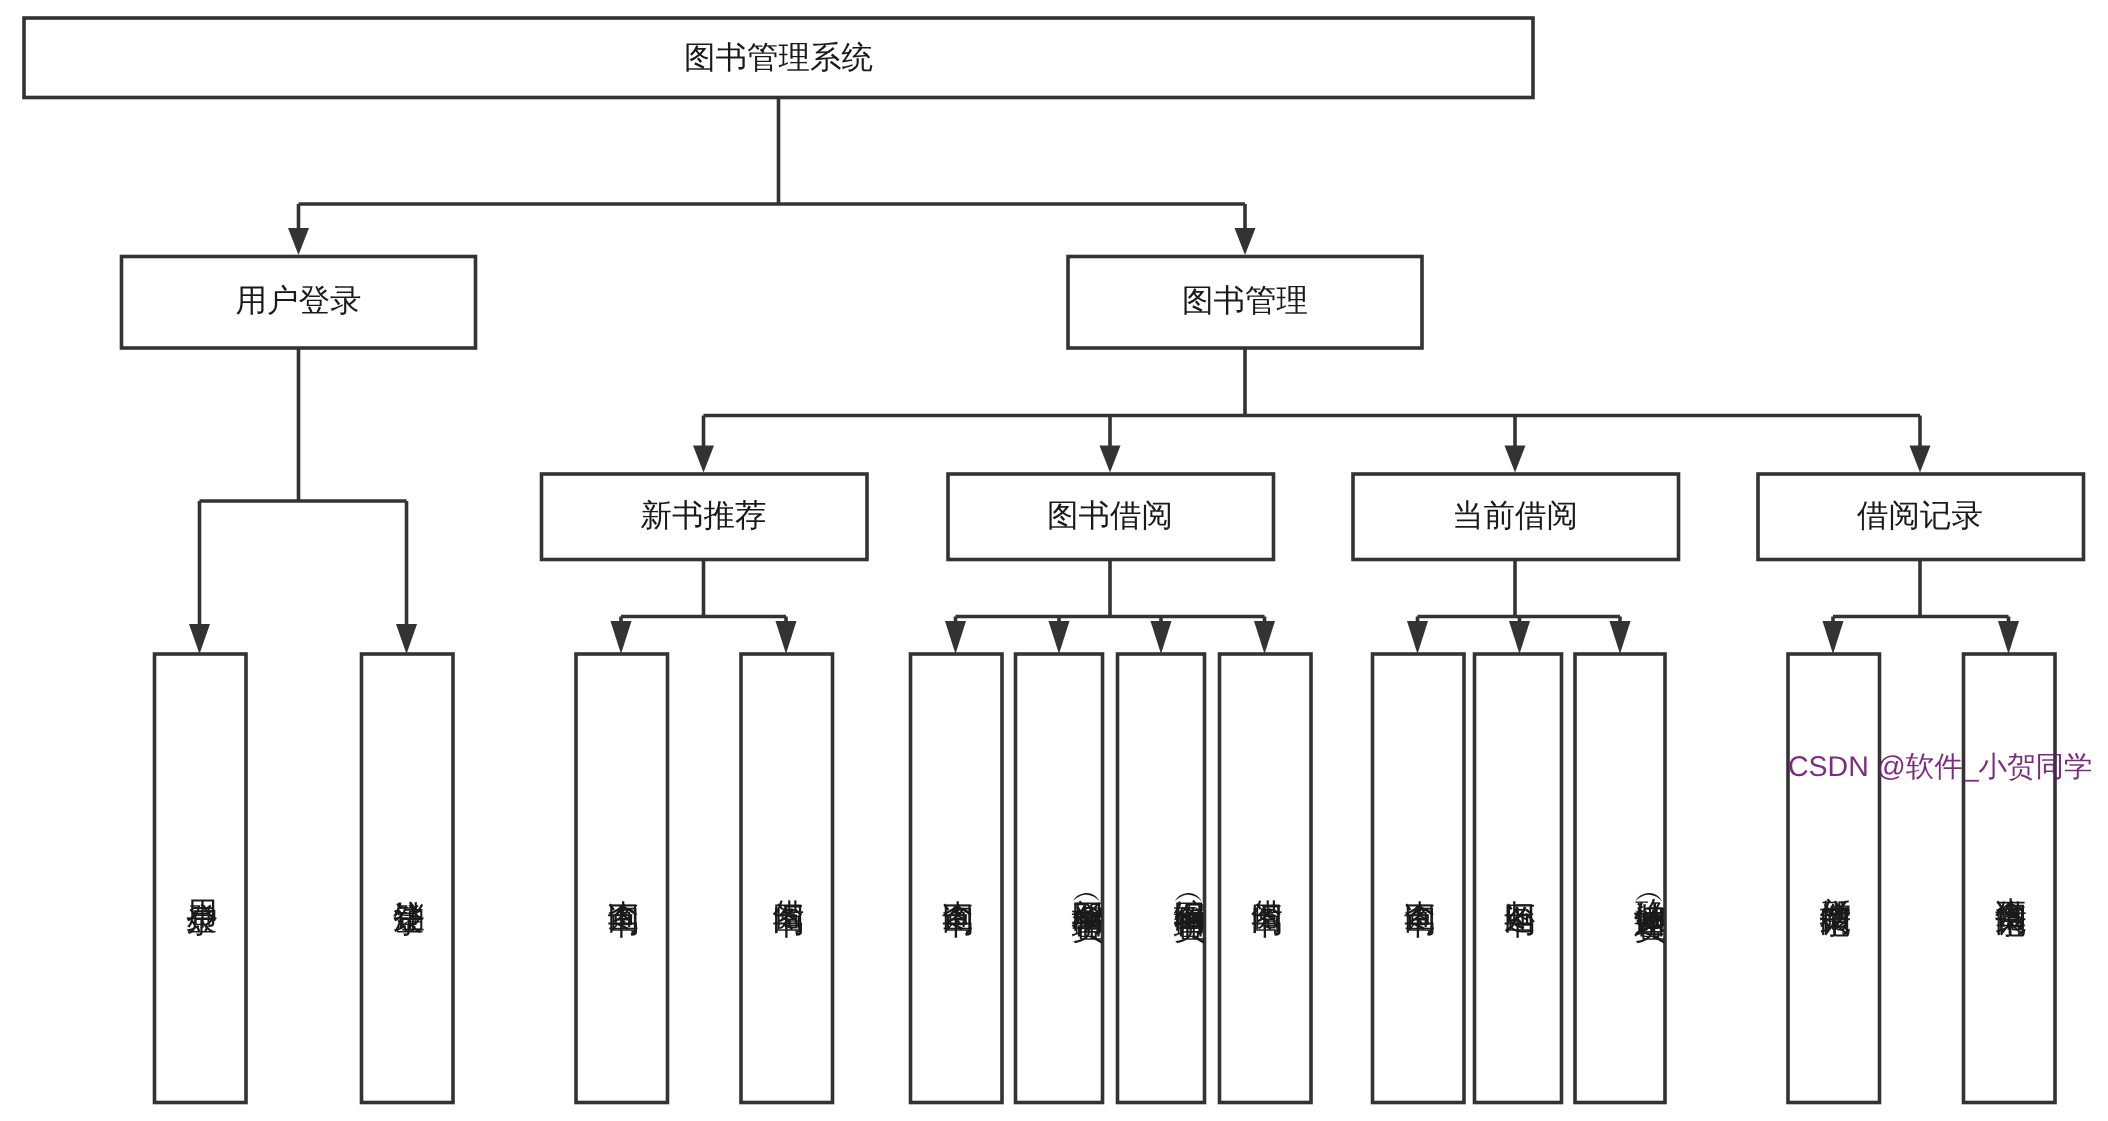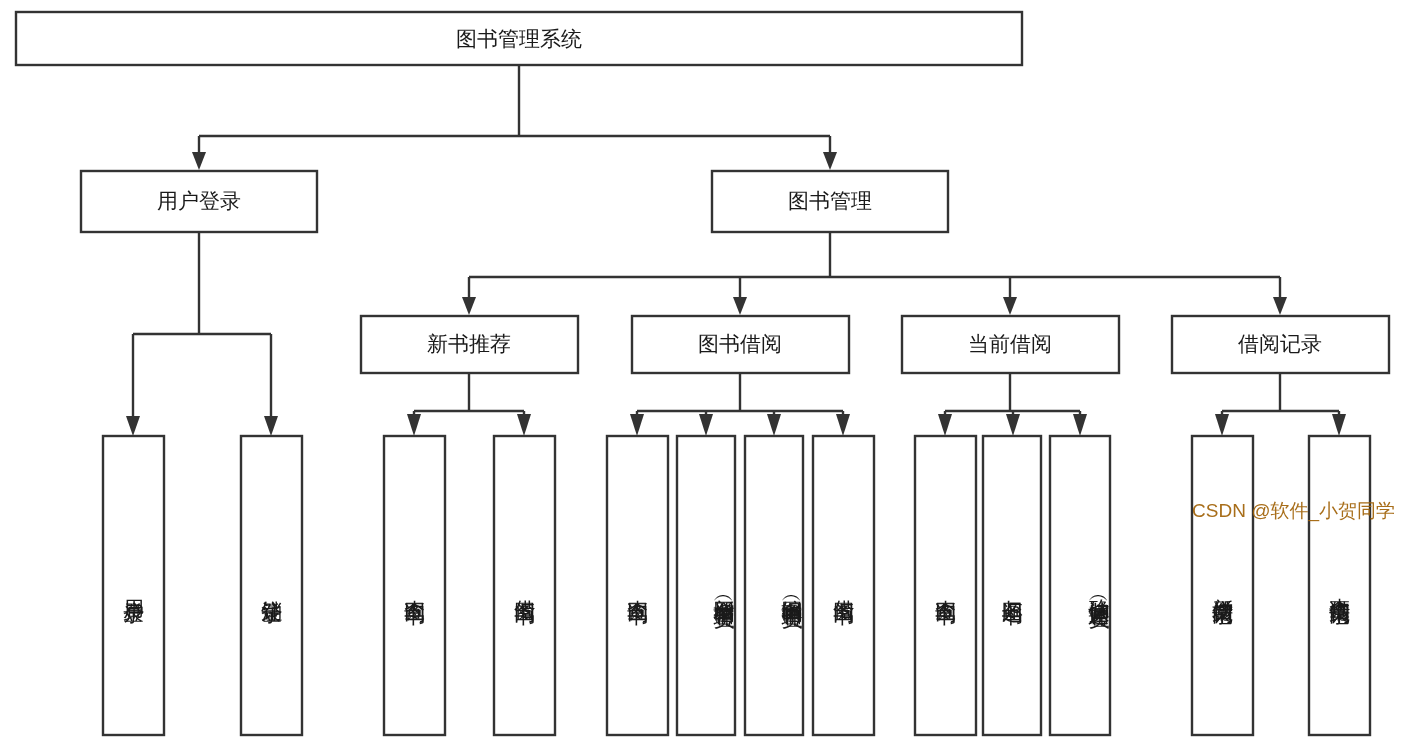--- a/index.html
+++ b/index.html
@@ -61,21 +61,21 @@
     white-space: nowrap;
     pointer-events: none;
     text-align: center;
   }
   .watermark {
     position: absolute;
     right: 10px;
     bottom: 6px;
     font-family: "Liberation Sans", "DejaVu Sans", sans-serif;
     font-size: 19px;
-    color: #a16207;
+    color: #701a75;
     white-space: nowrap;
     opacity: 0.92;
   }
 </style>
 </head>
 <body>
 
 <div id="diagram-root">
 
   <svg class="diagram-canvas" viewBox="0 0 1405 747" xmlns="http://www.w3.org/2000/svg">

